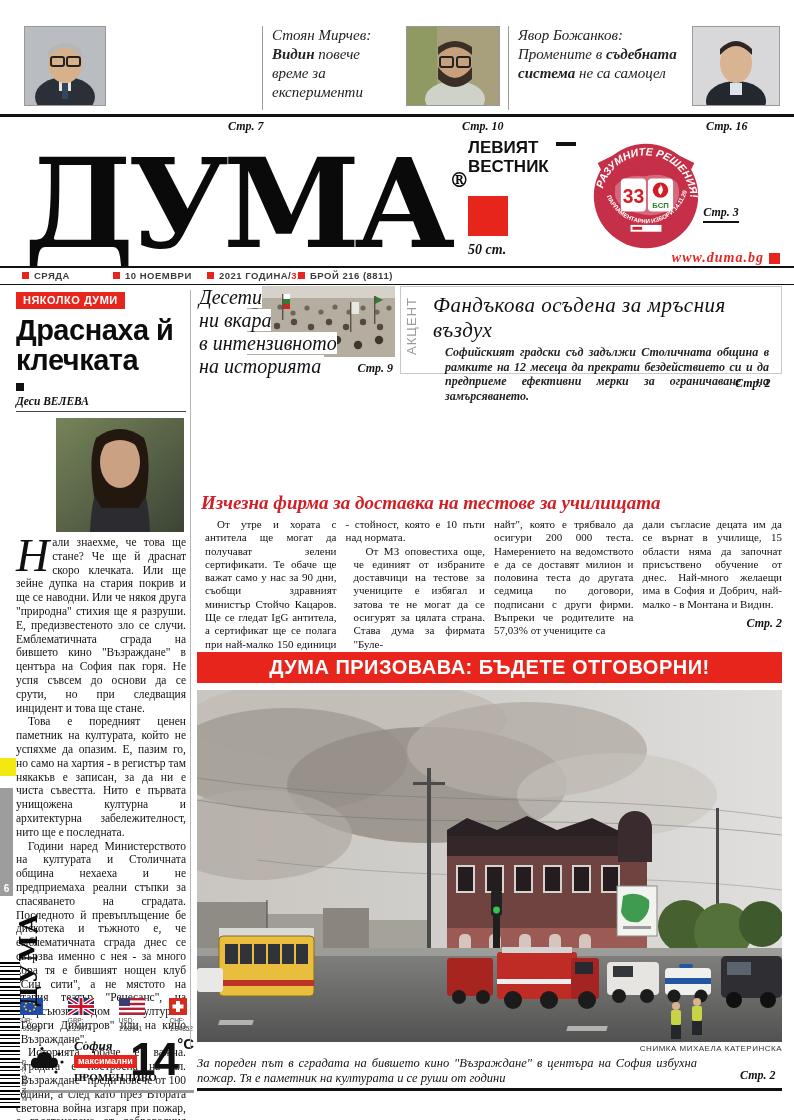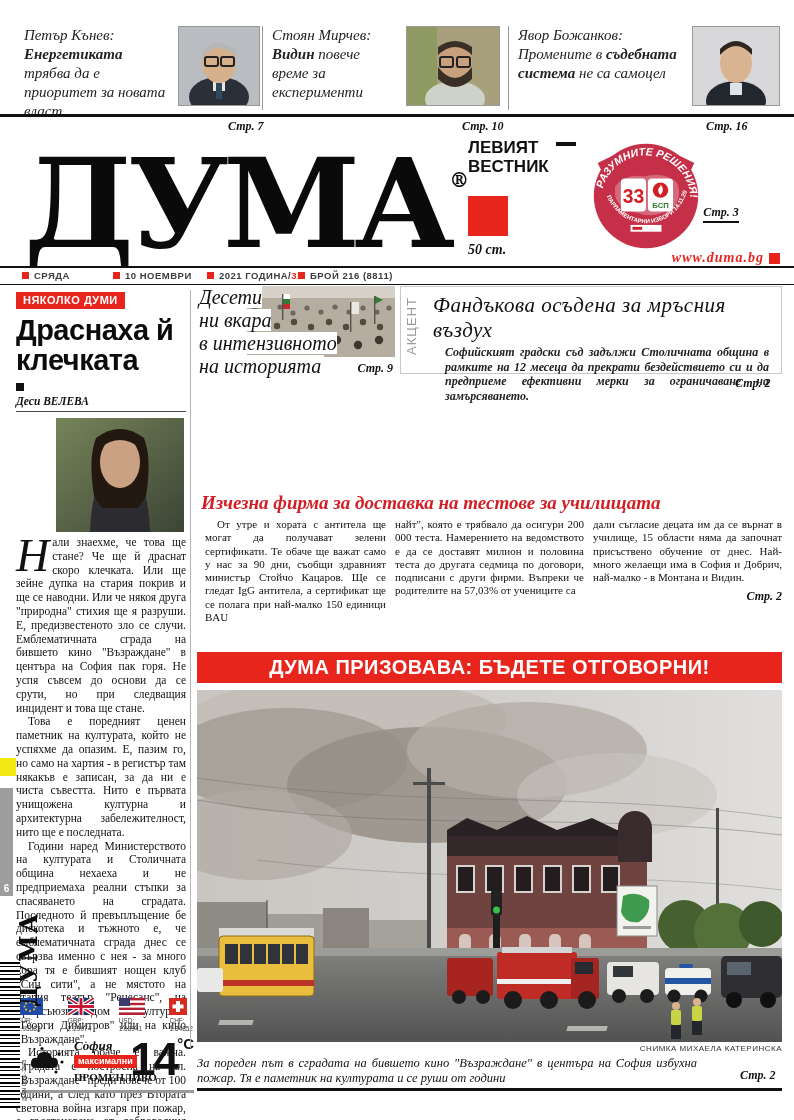--- a/index.html
+++ b/index.html
@@ -124,24 +124,20 @@
            line-height:14.5px;text-align:justify;}
   .caption-pageref{position:absolute;left:740px;top:1068px;}
   .bottom-rule{position:absolute;left:197px;top:1088px;width:585px;height:3px;background:#111;}
 </style>
 </head>
 <body>
 
 <div class="page">
 
   <div class="teaser" style="left:24px;width:236px;">
-    <div class="teaser-text">
-      <span class="teaser-name">Петър Кънев:</span>
-      <span></span><span class="teaser-bold">Енергетиката</span><span> трябва да е приоритет за новата власт</span>
-    </div>
     <svg class="teaser-photo" viewBox="0 0 80 78">
       <rect width="80" height="78" fill="#b9bdc1"></rect>
       <ellipse cx="40" cy="70" rx="30" ry="20" fill="#2b3038"></ellipse>
       <rect x="34" y="52" width="12" height="12" fill="#e8e4de"></rect>
       <ellipse cx="40" cy="36" rx="17" ry="20" fill="#d7b08c"></ellipse>
       <path d="M23 30 Q40 12 57 30 L57 24 Q40 8 23 24 Z" fill="#b6b6b6"></path>
       <rect x="26" y="30" width="13" height="9" rx="2" fill="none" stroke="#222" stroke-width="2"></rect>
       <rect x="42" y="30" width="13" height="9" rx="2" fill="none" stroke="#222" stroke-width="2"></rect>
       <rect x="37" y="56" width="6" height="16" fill="#31475e"></rect>
     </svg>
@@ -409,20 +405,24 @@
   </div>
   <span class="pageref akcent-pageref">Стр. 2</span>
 
   <div class="main-subhead">Изчезна фирма за доставка на тестове за училищата</div>
 
   <div class="article-cols">
     <div class="acol">
       <p class="ind">От утре и хората с антитела ще могат да получават зелени сертификати. Те обаче ще важат само у нас за 90 дни, съобщи здравният министър Стойчо Кацаров. Ще се гледат IgG антитела, а сертификат ще се полага при най-малко 150 единици BAU</p>
     </div>
     <div class="acol">
+      <p>- стойност, която е 10 пъти над нормата.</p>
+      <p class="ind">От МЗ оповестиха още, че единият от избраните доставчици на тестове за учениците е избягал и затова те не могат да се осигурят за цялата страна. Става дума за фирмата "Буле-</p>
+    </div>
+    <div class="acol">
       <p>найт", която е трябвало да осигури 200 000 теста. Намерението на ведомството е да се доставят милион и половина теста до другата седмица по договори, подписани с други фирми. Въпреки че родителите на 57,03% от учениците са</p>
     </div>
     <div class="acol">
       <p>дали съгласие децата им да се върнат в училище, 15 области няма да започнат присъствено обучение от днес. Най-много желаещи има в София и Добрич, най-малко - в Монтана и Видин.</p>
       <div class="col-pageref pageref">Стр. 2</div>
     </div>
   </div>
 
   <div class="banner">ДУМА ПРИЗОВАВА: БЪДЕТЕ ОТГОВОРНИ!</div>
 

